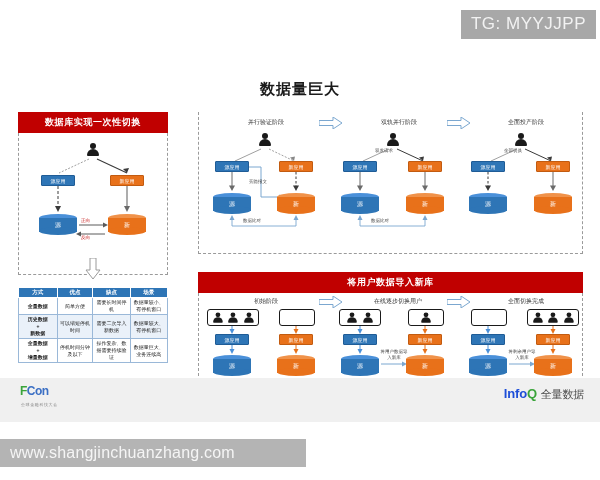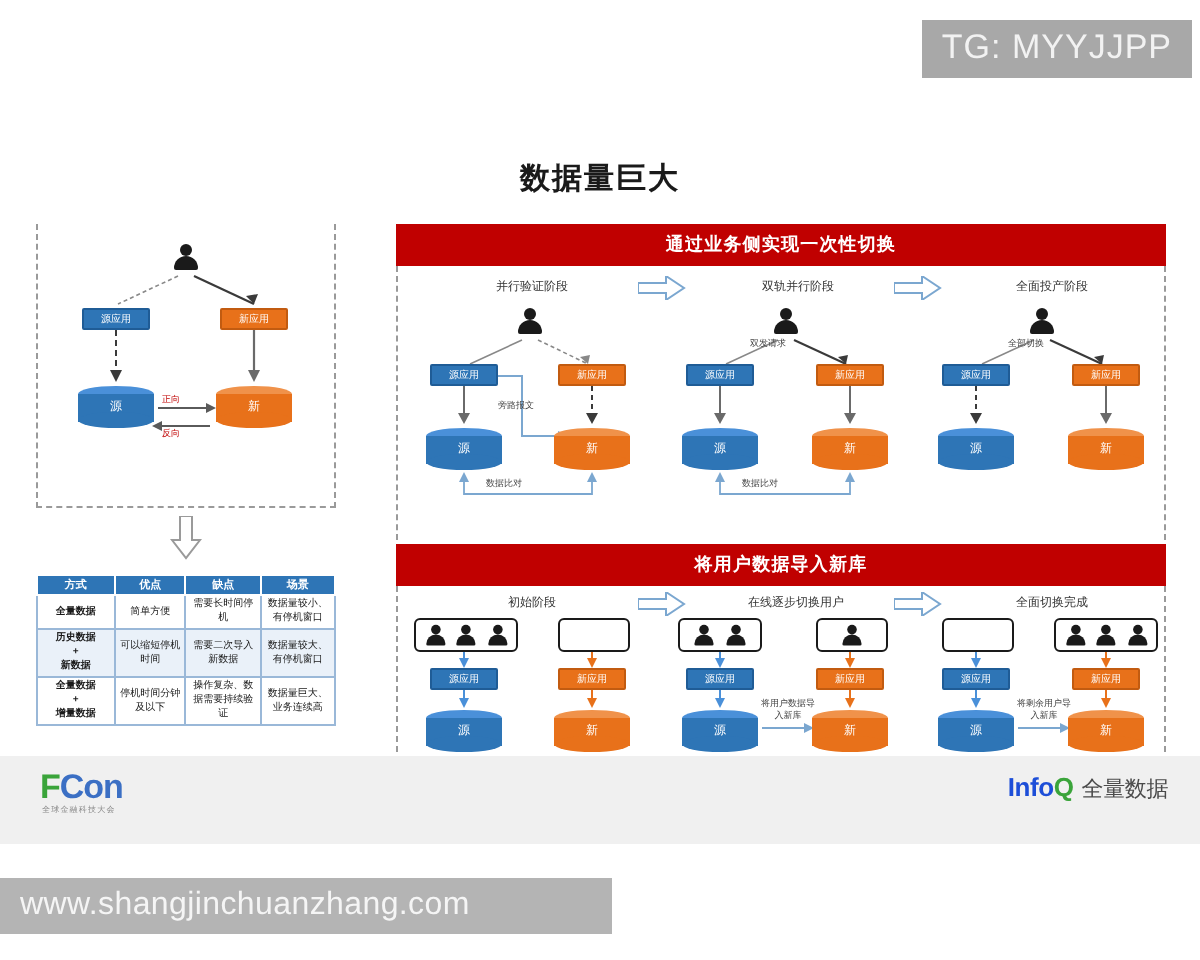--- a/index.html
+++ b/index.html
@@ -163,21 +163,21 @@
     gap:2px; padding:0 3px;
   }
 
   
   .footer {
     position:absolute; left:0; top:378px; width:600px; height:44px;
     background:#f0f0f0;
   }
   .fcon {
     position:absolute; left:20px; top:384px;
-    font-weight:bold; font-size:17px; letter-spacing:-.5px;
+    font-weight:bold; font-size:12px; letter-spacing:-.5px;
   }
   .fcon .f { color:#3aa43a; }
   .fcon .con { color:#3b6fc4; }
   .fcon-sub {
     position:absolute; left:21px; top:402px;
     font-size:4px; color:#8a8a8a; letter-spacing:.6px;
   }
   .infoq {
     position:absolute; right:16px; top:386px;
     font-size:13px; font-weight:bold; letter-spacing:-.2px;
@@ -187,20 +187,21 @@
   .infoq .cn { color:#4a4a4a; font-size:11px; font-weight:normal; margin-left:4px; }
 </style>
 </head>
 <body>
 
 <div class="tg-watermark">TG: MYYJJPP</div>
 
 <div class="slide-title">数据量巨大</div>
 
 <div class="panel" id="panel-left">
+  <div class="panel-header">数据库实现一次性切换</div>
   <div class="panel-body">
 
     <svg class="ov" width="148" height="141">
 
       <line x1="70" y1="26" x2="40" y2="40" stroke="#888" stroke-width="0.8" stroke-dasharray="2,1.5"></line>
 
       <line x1="78" y1="26" x2="108" y2="40" stroke="#3a3a3a" stroke-width="1.1"></line>
       <polygon points="108,40 104,36 110,35" fill="#3a3a3a"></polygon>
 
       <line x1="39" y1="53" x2="39" y2="76" stroke="#3a3a3a" stroke-width="1" stroke-dasharray="3,2"></line>
@@ -277,21 +278,20 @@
 +
 增量数据</td>
       <td>停机时间分钟及以下</td>
       <td>操作复杂、数据需要持续验证</td>
       <td>数据量巨大、业务连续高</td>
     </tr>
   </tbody>
 </table>
 
 <div class="panel" id="panel-rt">
-  <div class="panel-header">通过业务侧实现一次性切换</div>
   <div class="panel-body">
 
     <div class="stage-label" style="position:absolute; left:12px; top:6px; width:110px;">并行验证阶段</div>
     <div class="stage-label" style="position:absolute; left:145px; top:6px; width:110px;">双轨并行阶段</div>
     <div class="stage-label" style="position:absolute; left:272px; top:6px; width:110px;">全面投产阶段</div>
 
     <div class="big-arrow" style="position:absolute; left:120px; top:5px;">
       <svg width="24" height="12" viewBox="0 0 24 12">
         <polygon points="0,3.5 14,3.5 14,0 23,6 14,12 14,8.5 0,8.5" fill="#ffffff" stroke="#7ba7d0" stroke-width="1"></polygon>
       </svg>

